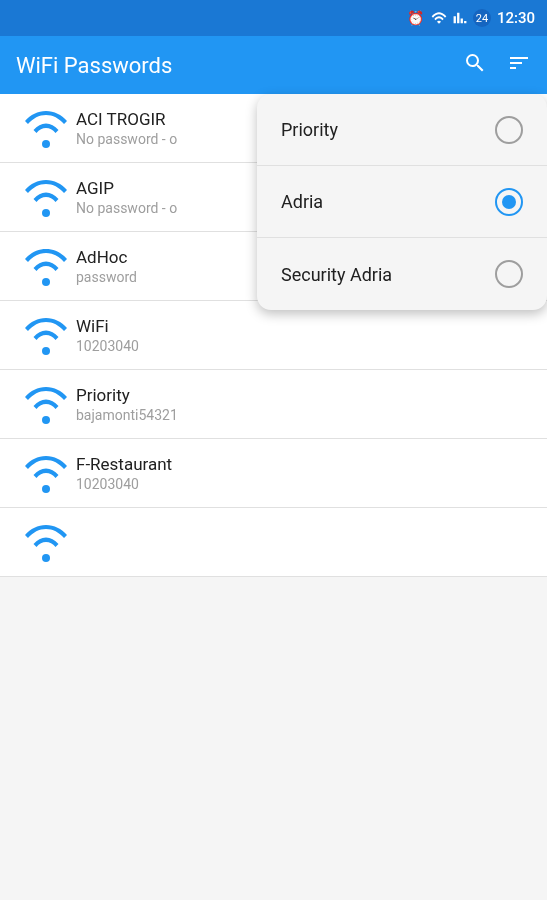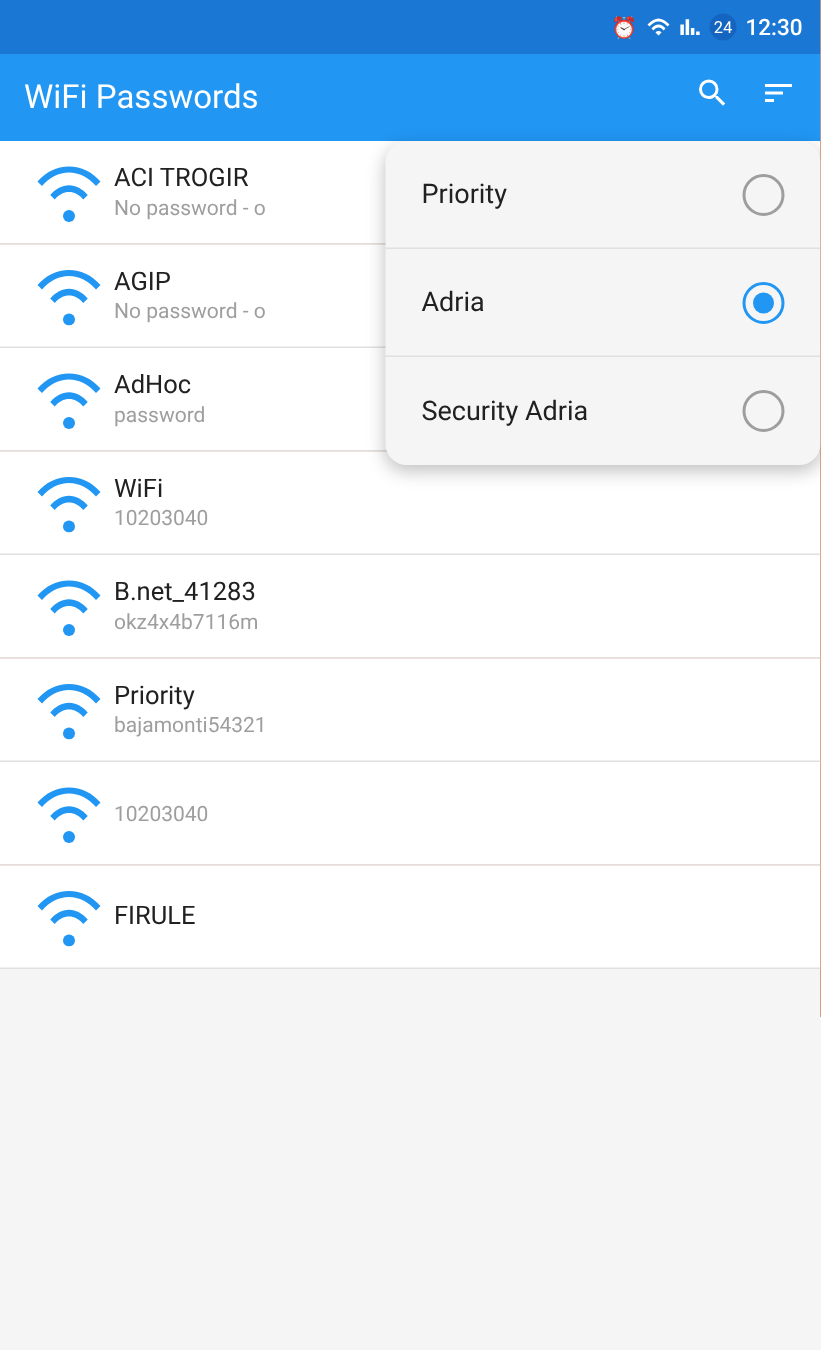--- a/index.html
+++ b/index.html
@@ -250,59 +250,46 @@
   </div>
       <div class="wifi-item">
     <div class="wifi-icon">
       <svg width="46" height="40" viewBox="0 0 46 40" fill="none">
         <path d="M23 32a4 4 0 1 1 0 8 4 4 0 0 1 0-8z" fill="#2196F3"></path>
         <path d="M10.5 22C14.2 17.8 18.4 15.5 23 15.5s8.8 2.3 12.5 6.5l-3 3C29.8 21.7 26.5 20 23 20s-6.8 1.7-9.5 5l-3-3z" fill="#2196F3"></path>
         <path d="M2 13C7.5 6.7 14.8 3 23 3s15.5 3.7 21 10l-3 3C36 10.3 29.8 7 23 7S10 10.3 5 16l-3-3z" fill="#2196F3"></path>
       </svg>
     </div>
     <div class="wifi-info">
-      <div class="wifi-name ">B.net_41283</div>
-      <div class="wifi-password">okz4x4b7116m</div>
-    </div>
-  </div>
-      <div class="wifi-item">
-    <div class="wifi-icon">
-      <svg width="46" height="40" viewBox="0 0 46 40" fill="none">
-        <path d="M23 32a4 4 0 1 1 0 8 4 4 0 0 1 0-8z" fill="#2196F3"></path>
-        <path d="M10.5 22C14.2 17.8 18.4 15.5 23 15.5s8.8 2.3 12.5 6.5l-3 3C29.8 21.7 26.5 20 23 20s-6.8 1.7-9.5 5l-3-3z" fill="#2196F3"></path>
-        <path d="M2 13C7.5 6.7 14.8 3 23 3s15.5 3.7 21 10l-3 3C36 10.3 29.8 7 23 7S10 10.3 5 16l-3-3z" fill="#2196F3"></path>
-      </svg>
-    </div>
-    <div class="wifi-info">
       <div class="wifi-name ">Priority</div>
       <div class="wifi-password">bajamonti54321</div>
     </div>
   </div>
       <div class="wifi-item">
     <div class="wifi-icon">
       <svg width="46" height="40" viewBox="0 0 46 40" fill="none">
         <path d="M23 32a4 4 0 1 1 0 8 4 4 0 0 1 0-8z" fill="#2196F3"></path>
         <path d="M10.5 22C14.2 17.8 18.4 15.5 23 15.5s8.8 2.3 12.5 6.5l-3 3C29.8 21.7 26.5 20 23 20s-6.8 1.7-9.5 5l-3-3z" fill="#2196F3"></path>
         <path d="M2 13C7.5 6.7 14.8 3 23 3s15.5 3.7 21 10l-3 3C36 10.3 29.8 7 23 7S10 10.3 5 16l-3-3z" fill="#2196F3"></path>
       </svg>
     </div>
     <div class="wifi-info">
+      <div class="wifi-name ">F-Restaurant</div>
       <div class="wifi-password">10203040</div>
     </div>
   </div>
       <div class="wifi-item">
     <div class="wifi-icon">
       <svg width="46" height="40" viewBox="0 0 46 40" fill="none">
         <path d="M23 32a4 4 0 1 1 0 8 4 4 0 0 1 0-8z" fill="#2196F3"></path>
         <path d="M10.5 22C14.2 17.8 18.4 15.5 23 15.5s8.8 2.3 12.5 6.5l-3 3C29.8 21.7 26.5 20 23 20s-6.8 1.7-9.5 5l-3-3z" fill="#2196F3"></path>
         <path d="M2 13C7.5 6.7 14.8 3 23 3s15.5 3.7 21 10l-3 3C36 10.3 29.8 7 23 7S10 10.3 5 16l-3-3z" fill="#2196F3"></path>
       </svg>
     </div>
     <div class="wifi-info">
-      <div class="wifi-name ">FIRULE</div>
     </div>
   </div>
     </div>
 
   <div class="dropdown-overlay" id="dropdown-menu">
       <div class="dropdown-item">
     <span class="dropdown-label">Priority</span>
     <div class="radio-btn"></div>
   </div>
       <div class="dropdown-item">

